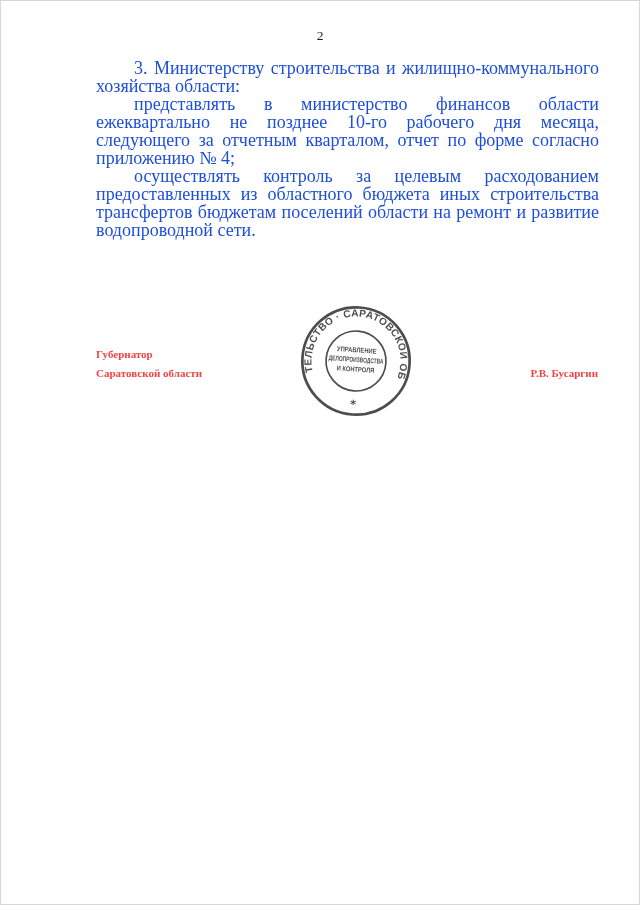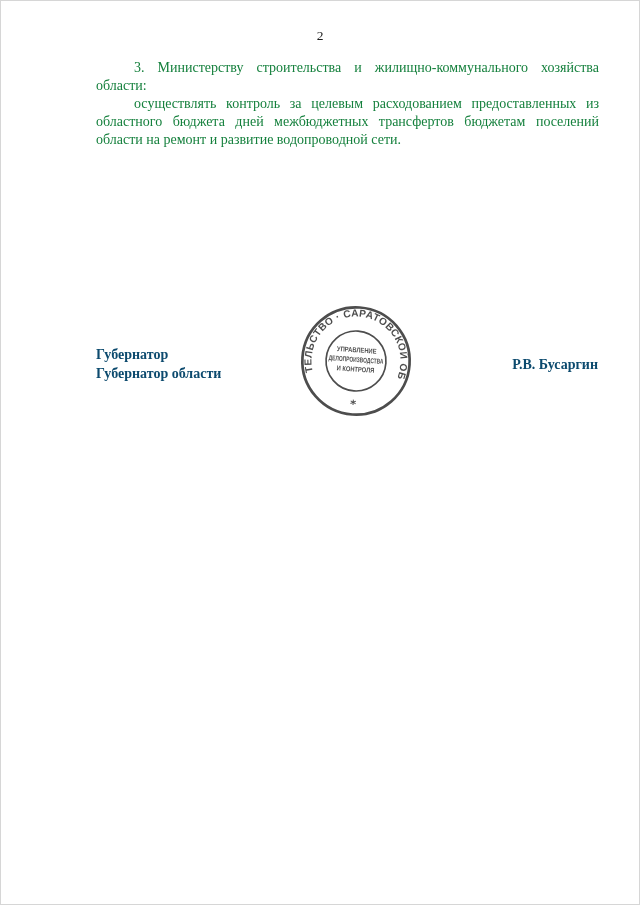--- a/index.html
+++ b/index.html
@@ -24,41 +24,41 @@
     width: 100%;
     text-align: center;
     font-size: 13.5px;
     color: #1b1b1b;
   }
   .body-text {
     position: absolute;
     top: 58px;
     left: 95px;
     width: 503px;
-    font-size: 14px;
+    font-size: 18px;
     line-height: 18px;
-    color: #15803d;
+    color: #1d4ed8;
     text-align: justify;
   }
   .body-text p {
     margin: 0;
     text-indent: 38px;
   }
   .signature {
     position: absolute;
     top: 344px;
     left: 95px;
     width: 502px;
     display: flex;
     justify-content: space-between;
-    align-items: center;
+    align-items: flex-end;
     font-weight: bold;
-    font-size: 14px;
+    font-size: 11px;
     line-height: 19px;
-    color: #0c4a6e;
+    color: #ef4444;
   }
   .stamp {
     position: absolute;
     left: 297px;
     top: 302px;
     width: 116px;
     height: 116px;
     transform: rotate(4deg);
     opacity: 0.9;
   }
@@ -87,27 +87,28 @@
 </style>
 </head>
 <body>
 
 <div class="page">
 
   <div class="page-number">2</div>
 
   <div class="body-text">
     <p>3. Министерству строительства и жилищно-коммунального хозяйства области:</p>
-    <p>осуществлять контроль за целевым расходованием предоставленных из областного бюджета дней межбюджетных трансфертов бюджетам поселений области на ремонт и развитие водопроводной сети.</p>
+    <p>представлять в министерство финансов области ежеквартально не позднее 10-го рабочего дня месяца, следующего за отчетным кварталом, отчет по форме согласно приложению № 4;</p>
+    <p>осуществлять контроль за целевым расходованием предоставленных из областного бюджета иных строительства трансфертов бюджетам поселений области на ремонт и развитие водопроводной сети.</p>
   </div>
 
   <div class="signature">
     <div>
       <div>Губернатор</div>
-      <div>Губернатор области</div>
+      <div>Саратовской области</div>
     </div>
     <div>Р.В. Бусаргин</div>
   </div>
 
   <div class="stamp">
     <svg viewBox="0 0 120 120">
       <circle cx="60" cy="60" r="55.5" fill="none" stroke="#3a3a3a" stroke-width="2.8"></circle>
       <circle cx="60" cy="60" r="31" fill="none" stroke="#3a3a3a" stroke-width="1.7"></circle>
       <path id="stamp-ring-path" d="M 16.8,75.7 A 46,46 0 1 1 103.2,75.7" fill="none"></path>
       <text class="ring-text">

